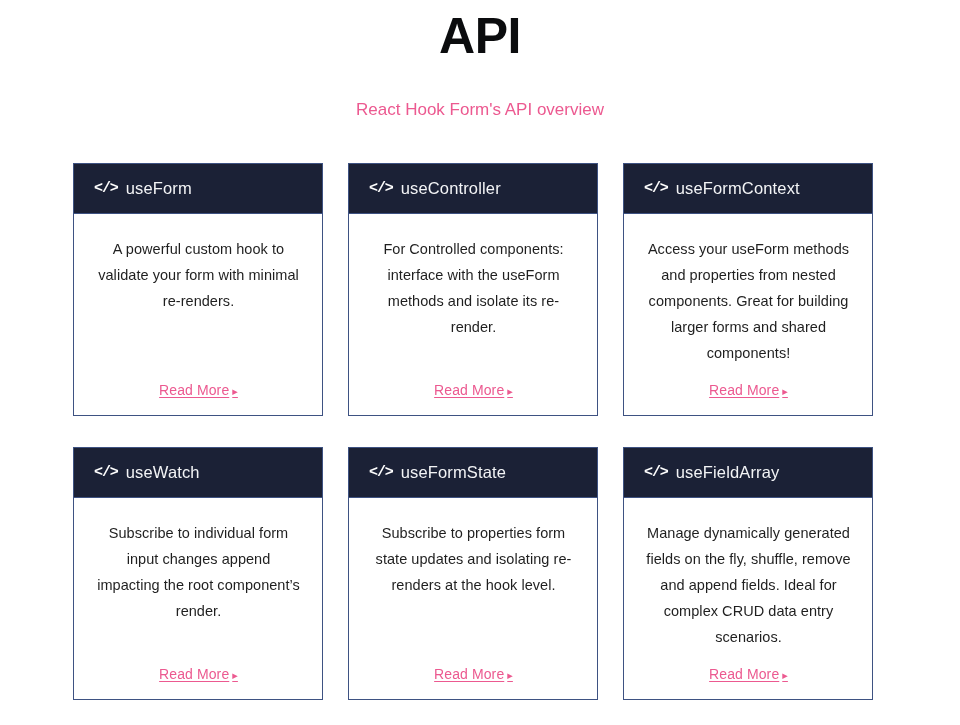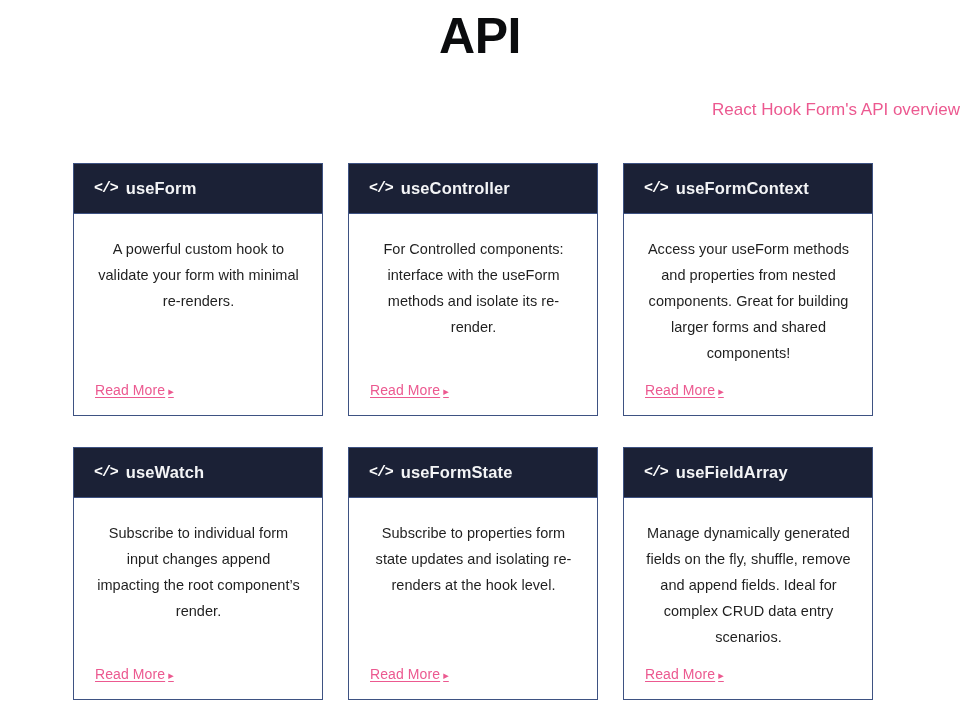--- a/index.html
+++ b/index.html
@@ -38,21 +38,20 @@
     margin: 0;
     padding: 0;
   }
   .page-subtitle {
     font-size: 17px;
     line-height: 24px;
     color: #ec5990;
     margin: 0;
     padding-top: 30px;
     font-weight: 400;
-    text-align: right;
   }
 
   
   .card-grid {
     position: absolute;
     left: 73px;
     top: 163px;
     width: 800px;
     display: grid;
     grid-template-columns: repeat(3, 250px);
@@ -86,21 +85,21 @@
     font-size: 15px;
     font-weight: bold;
     letter-spacing: -1.1px;
     margin-right: 8px;
     line-height: 1;
   }
 
   .card-title {
     color: #f3f4f6;
     font-size: 16.5px;
-    font-weight: 700;
+    font-weight: 400;
     letter-spacing: 0.15px;
     line-height: 1;
     font-family: "Liberation Sans", sans-serif;
   }
 
   .card-body {
     flex: 1 1 auto;
     display: flex;
     flex-direction: column;
     padding: 22px 20px 14px 21px;
@@ -111,21 +110,21 @@
     font-size: 14.5px;
     line-height: 26px;
     color: #1f1f1f;
     margin: 0;
     letter-spacing: 0.05px;
     text-align: center;
   }
 
   .card-footer {
     margin-top: auto;
-    text-align: left;
+    text-align: center;
     padding-top: 14px;
   }
 
   .read-more {
     display: inline-block;
     color: #ec5990;
     font-size: 14px;
     line-height: 20px;
     text-decoration: underline;
     text-decoration-color: #ec5990;

